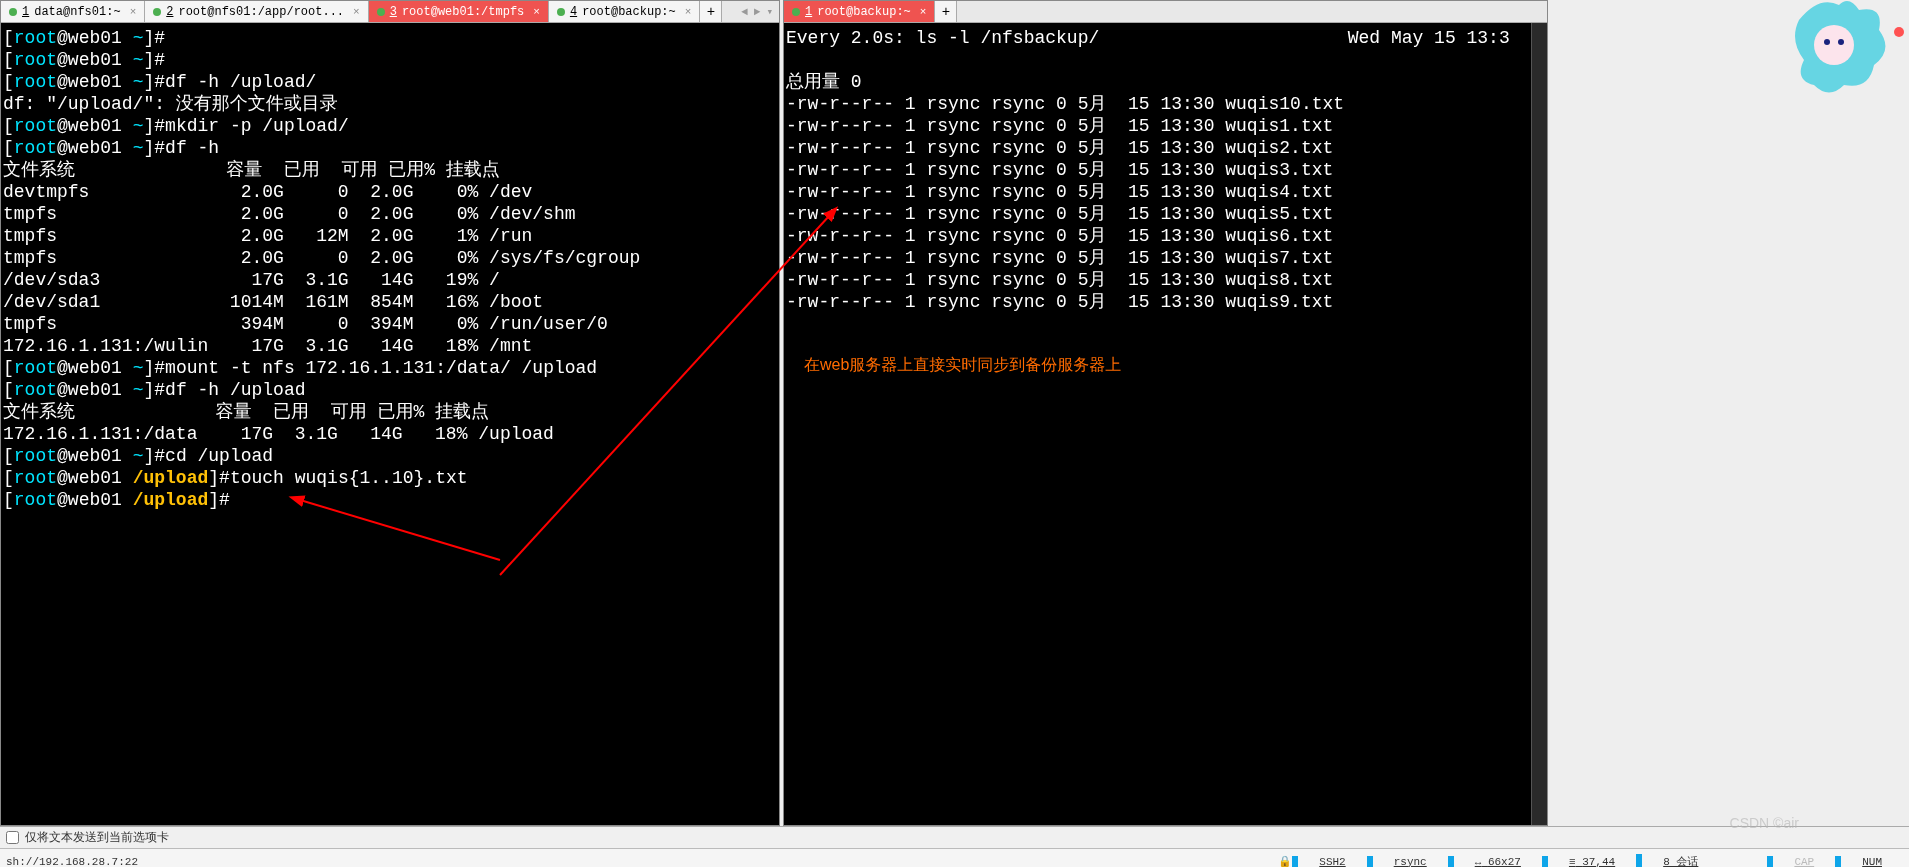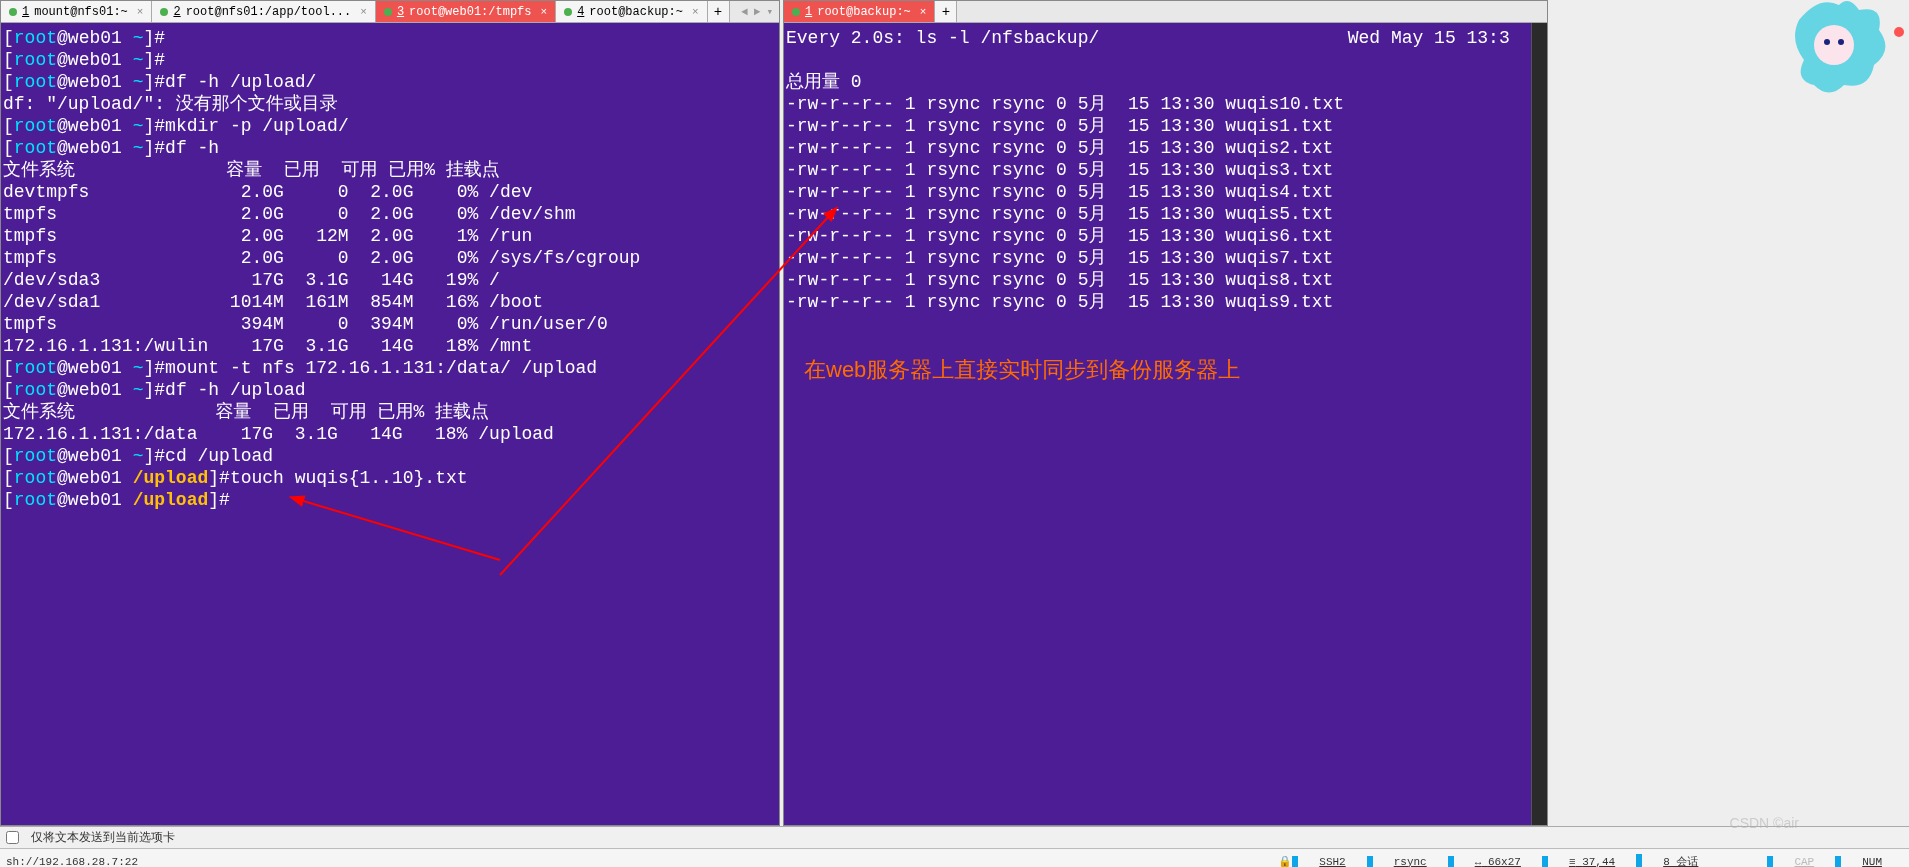--- a/index.html
+++ b/index.html
@@ -62,41 +62,41 @@
     margin-left: auto;
     display: flex;
     align-items: center;
     padding: 0 6px;
     gap: 6px;
     color: #999;
     font-size: 11px;
   }
   .terminal {
     flex: 1;
-    background: #4c1d95;
+    background: #000000;
     color: #fff;
     font-family: "Consolas", "Courier New", monospace;
     font-size: 18px;
     line-height: 22px;
     padding: 4px 2px;
     white-space: pre;
     overflow: hidden;
     position: relative;
   }
   .prompt-bracket { color: #fff; }
   .prompt-user { color: #00e5ff; }
   .prompt-host { color: #fff; }
   .prompt-path { color: #ffc107; font-weight: bold; }
   .prompt-tilde { color: #00e5ff; }
   .cmd { color: #fff; }
   .output { color: #fff; }
   .annotation {
     position: absolute;
     color: #ff6b00;
-    font-size: 22px;
+    font-size: 16px;
     font-family: "Microsoft YaHei", sans-serif;
     line-height: 1.5;
     font-weight: 500;
   }
   svg.arrow {
     position: absolute;
     pointer-events: none;
     overflow: visible;
   }
   .scrollbar-v {
@@ -109,21 +109,21 @@
     border-left: 1px solid #555;
   }
   .info-bar {
     height: 22px;
     background: #f0f0f0;
     border-top: 1px solid #aaa;
     display: flex;
     align-items: center;
     font-size: 12px;
     padding: 0 6px;
-    gap: 12px;
+    gap: 6px;
     color: #333;
   }
   .info-bar input[type=checkbox] { width: 13px; height: 13px; }
   .info-bar .spacer { flex: 1; }
   .status-bar {
     height: 26px;
     background: #f5f5f5;
     border-top: 1px solid #bbb;
     display: flex;
     align-items: center;
@@ -157,27 +157,27 @@
 </head>
 <body>
 
 <div class="main-area">
 
   <div class="pane pane-left">
     <div class="tab-bar" id="left-tabs">
         <div class="tab">
           <span class="dot"></span>
           <span class="num">1</span> 
-          <span>mount@nfs01:~</span>
+          <span>data@nfs01:~</span>
           <span class="close-x">×</span>
         </div>
         <div class="tab">
           <span class="dot"></span>
           <span class="num">2</span> 
-          <span>root@nfs01:/app/tool...</span>
+          <span>root@nfs01:/app/root...</span>
           <span class="close-x">×</span>
         </div>
         <div class="tab active">
           <span class="dot"></span>
           <span class="num">3</span> 
           <span>root@web01:/tmpfs</span>
           <span class="close-x">×</span>
         </div>
         <div class="tab">
           <span class="dot"></span>

